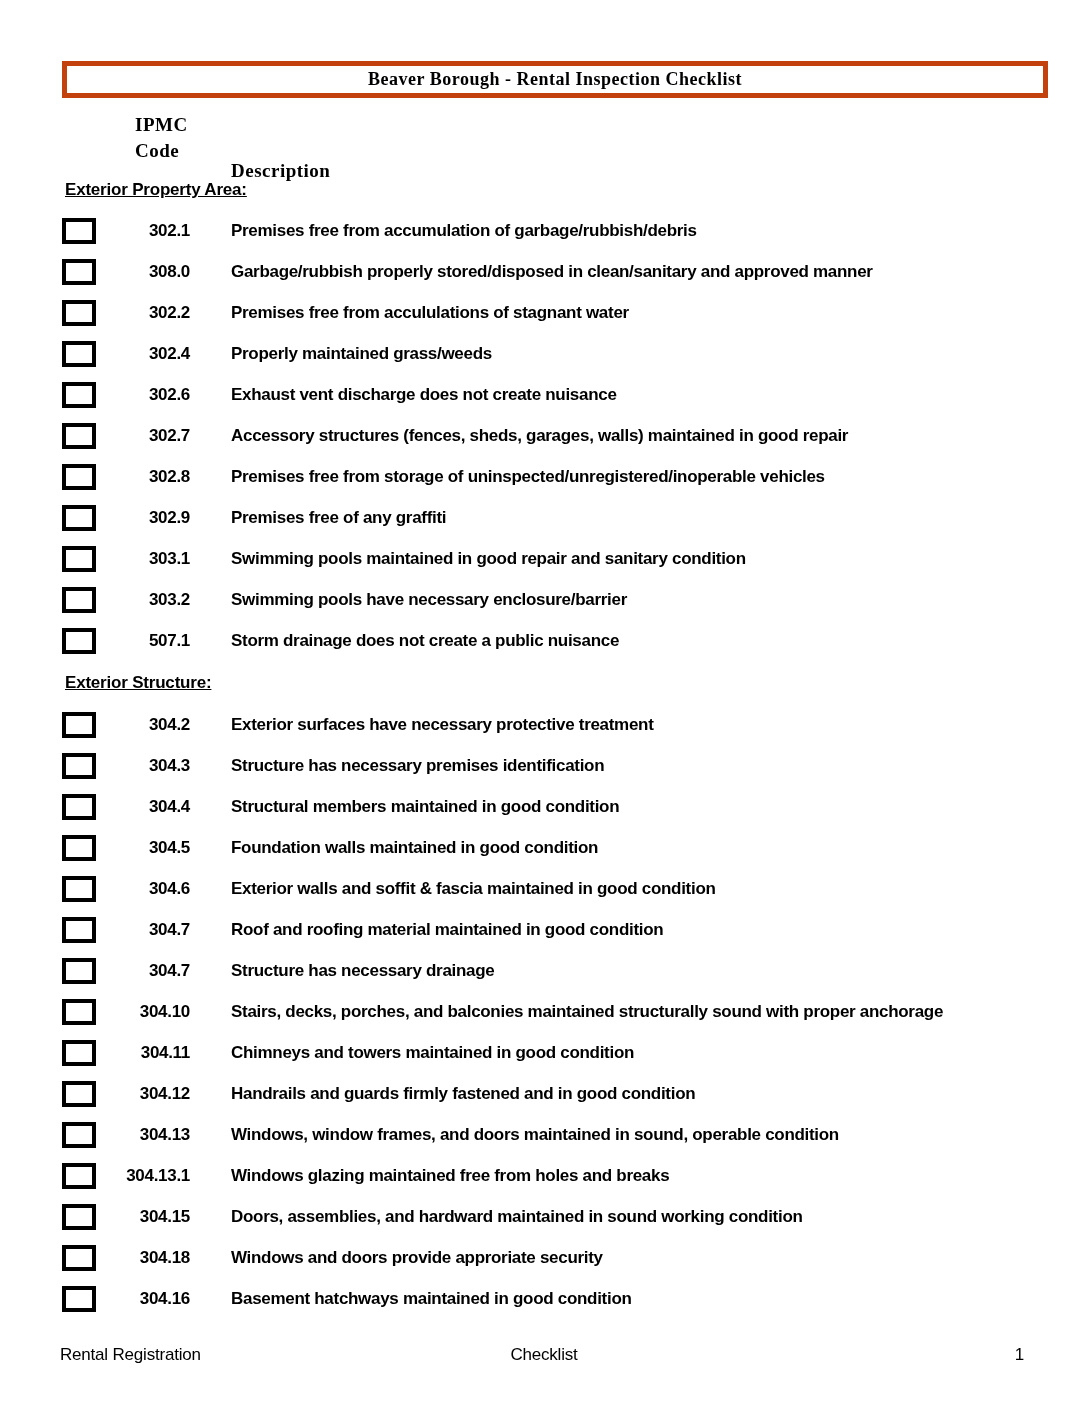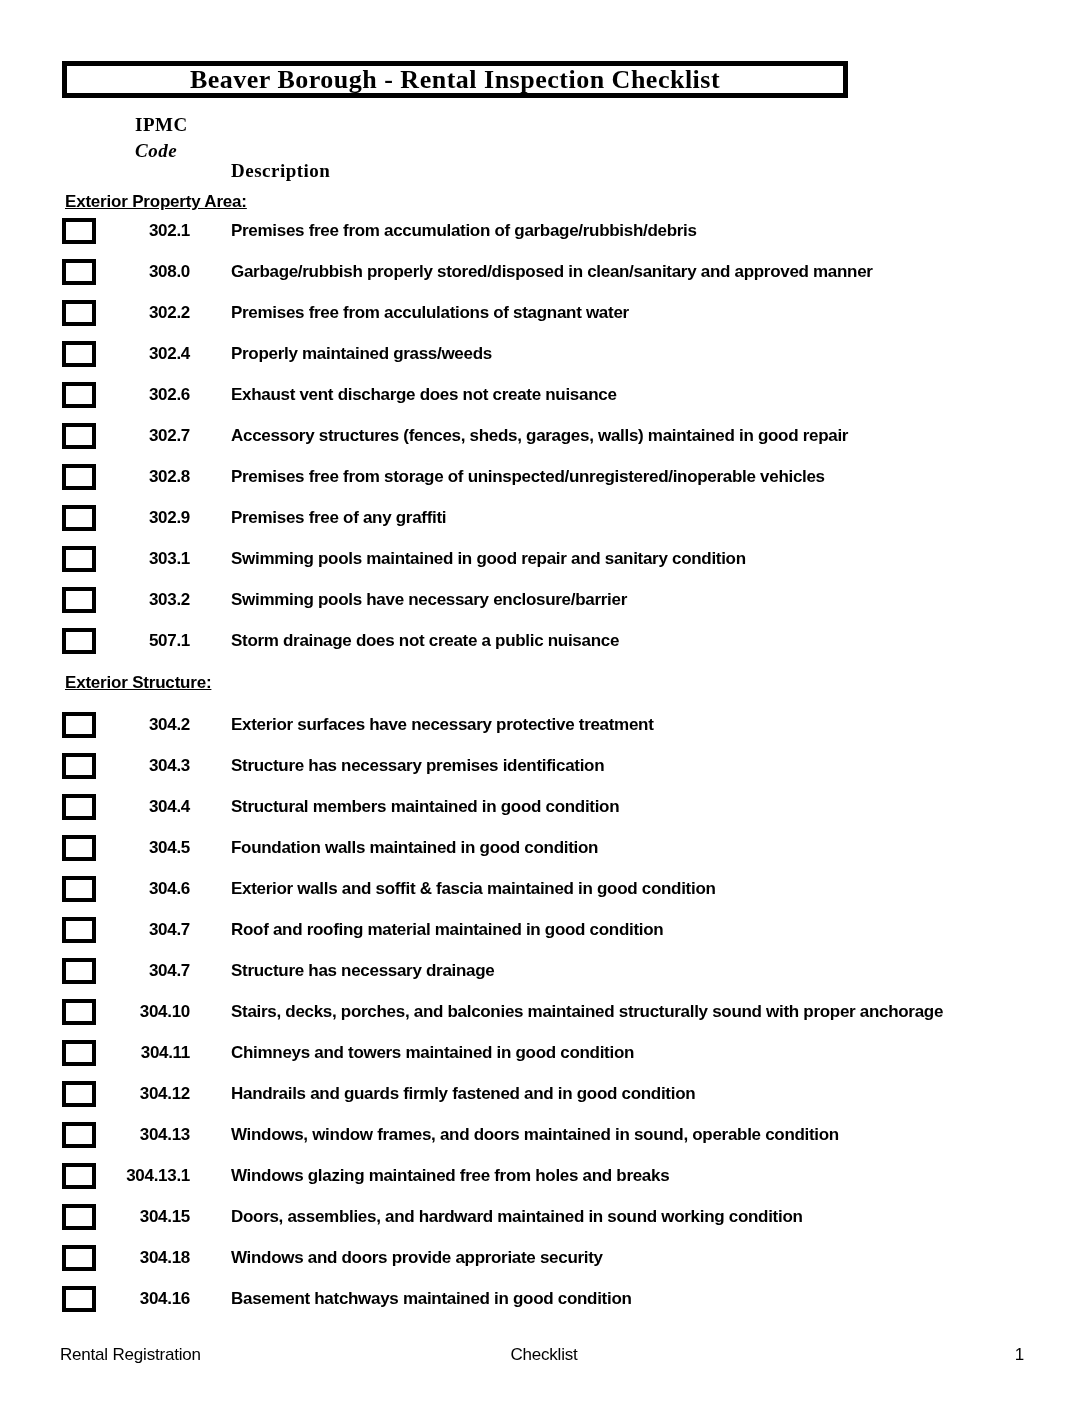--- a/index.html
+++ b/index.html
@@ -9,41 +9,41 @@
     height: 1408px;
     background: #ffffff;
     color: #000000;
     font-family: "Liberation Sans", sans-serif;
     overflow: hidden;
   }
   .title-box {
     position: absolute;
     left: 62px;
     top: 61px;
-    width: 786px;
+    width: 986px;
     box-sizing: border-box;
-    border: 5px solid #000000;
+    border: 5px solid #c2410c;
     text-align: center;
     font-family: "Liberation Serif", serif;
     font-weight: bold;
-    font-size: 26px;
+    font-size: 18px;
     line-height: 27px;
     letter-spacing: 0.5px;
   }
   .hdr {
     position: absolute;
     font-family: "Liberation Serif", serif;
     font-weight: bold;
     font-size: 19px;
     line-height: 25px;
     letter-spacing: 0.5px;
     white-space: nowrap;
   }
   .hdr-ipmc { left: 135px; top: 112px; }
-  .hdr-code { left: 135px; top: 138px; font-style: italic; }
+  .hdr-code { left: 135px; top: 138px; }
   .hdr-desc { left: 231px; top: 138px; margin-top: 20px; }
   .section-heading {
     position: absolute;
     left: 65px;
     font-weight: bold;
     font-size: 17px;
     line-height: 20px;
     letter-spacing: -0.2px;
     text-decoration: underline;
     white-space: nowrap;
@@ -98,21 +98,21 @@
 <div class="page">
 
   <div class="title-box">
     <span>Beaver Borough - Rental Inspection Checklist</span>
   </div>
 
   <div class="hdr hdr-ipmc">IPMC</div>
   <div class="hdr hdr-code">Code</div>
   <div class="hdr hdr-desc">Description</div>
 
-  <div class="section-heading" style="top:192px">Exterior Property Area:</div>
+  <div class="section-heading" style="top:180px">Exterior Property Area:</div>
 
   <div class="rows" style="top:210px">
     <div class="row">
       <span class="cb"></span>
       <span class="code">302.1</span>
       <span class="desc">Premises free from accumulation of garbage/rubbish/debris</span>
     </div>
     <div class="row">
       <span class="cb"></span>
       <span class="code">308.0</span>

